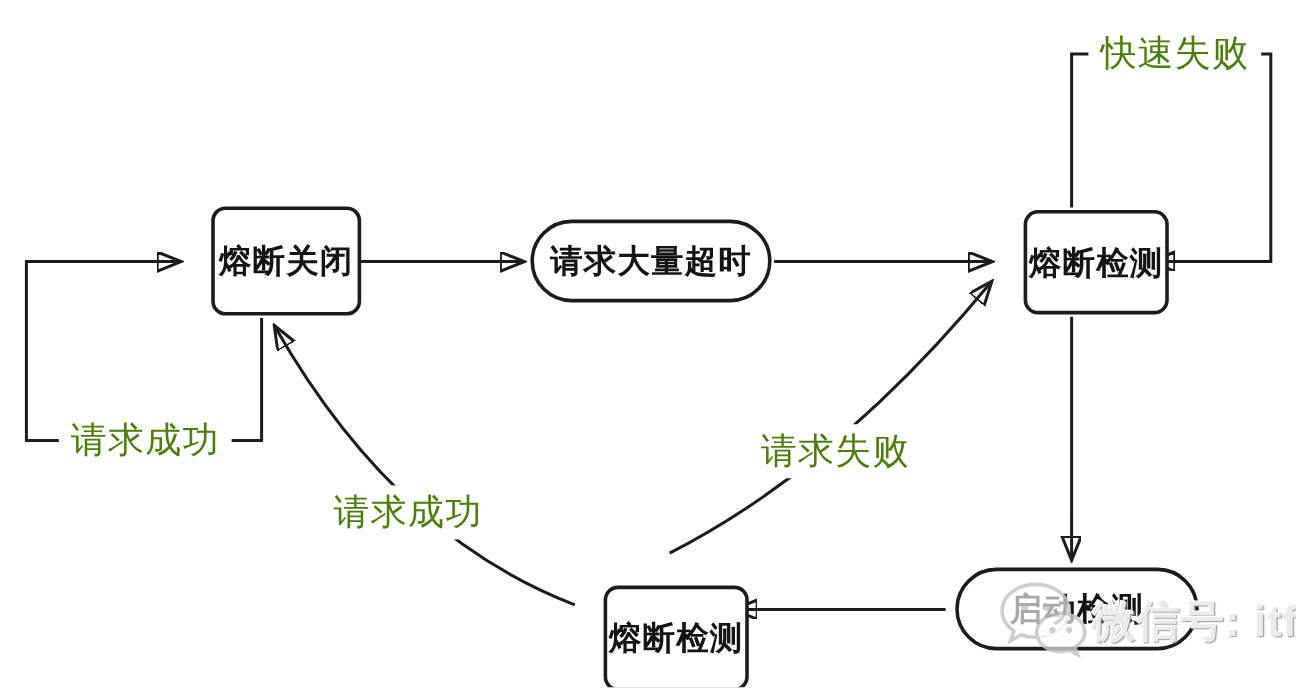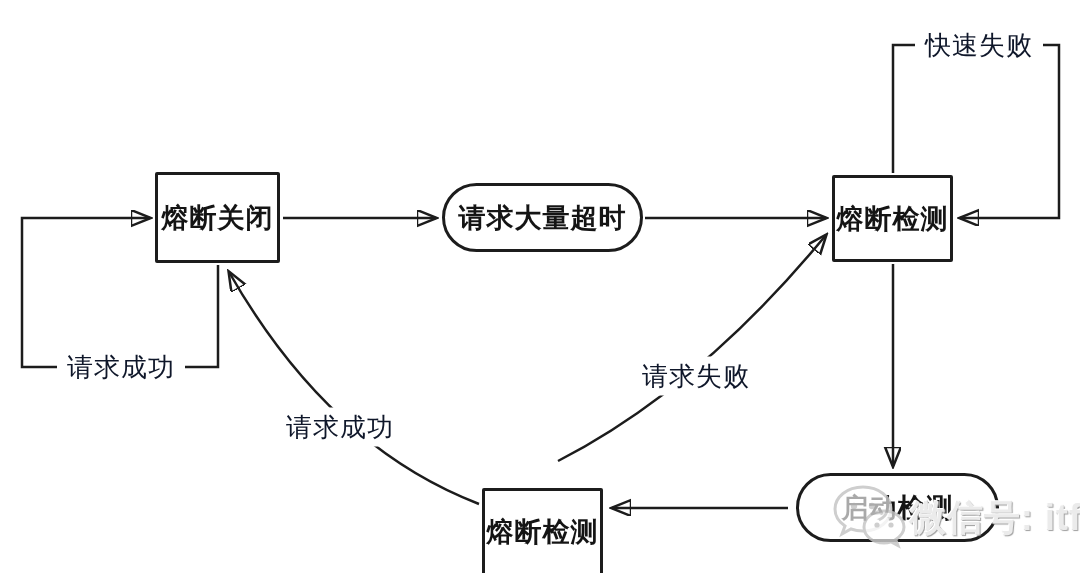--- a/index.html
+++ b/index.html
@@ -29,36 +29,36 @@
     justify-content: center;
     background: #ffffff;
     border: 3px solid #1c1c1c;
     color: #141414;
     font-size: 27px;
     font-weight: 700;
     letter-spacing: 1px;
     white-space: nowrap;
     z-index: 2;
   }
-  .rounded-rect { border-radius: 2px; }
+  .rounded-rect { border-radius: 12px; margin-left: 21px; }
   .stadium { border-radius: 36px; }
 
   .node-closed       { left: 155px; top: 172px; width: 125px; height: 91px; }
   .node-mass-timeout { left: 442px; top: 183px; width: 201px; height: 69px; }
   .node-open         { left: 832px; top: 175px; width: 121px; height: 87px; }
   .node-detect       { left: 482px; top: 488px; width: 121px; height: 88px; }
   .node-start-detect { left: 796px; top: 473px; width: 203px; height: 69px; }
 
   .edge-label {
     position: absolute;
     transform: translate(-50%, -50%);
     background: #ffffff;
     padding: 2px 10px;
-    color: #0f172a;
-    font-size: 26px;
+    color: #4d7c0f;
+    font-size: 30px;
     letter-spacing: 1px;
     white-space: nowrap;
     z-index: 3;
   }
   .lbl-fail-fast     { left: 979px; top: 45px;  }
   .lbl-success-loop  { left: 121px; top: 367px; }
   .lbl-success-curve { left: 340px; top: 427px; }
   .lbl-request-fail  { left: 696px; top: 376px; }
 
   .watermark {

